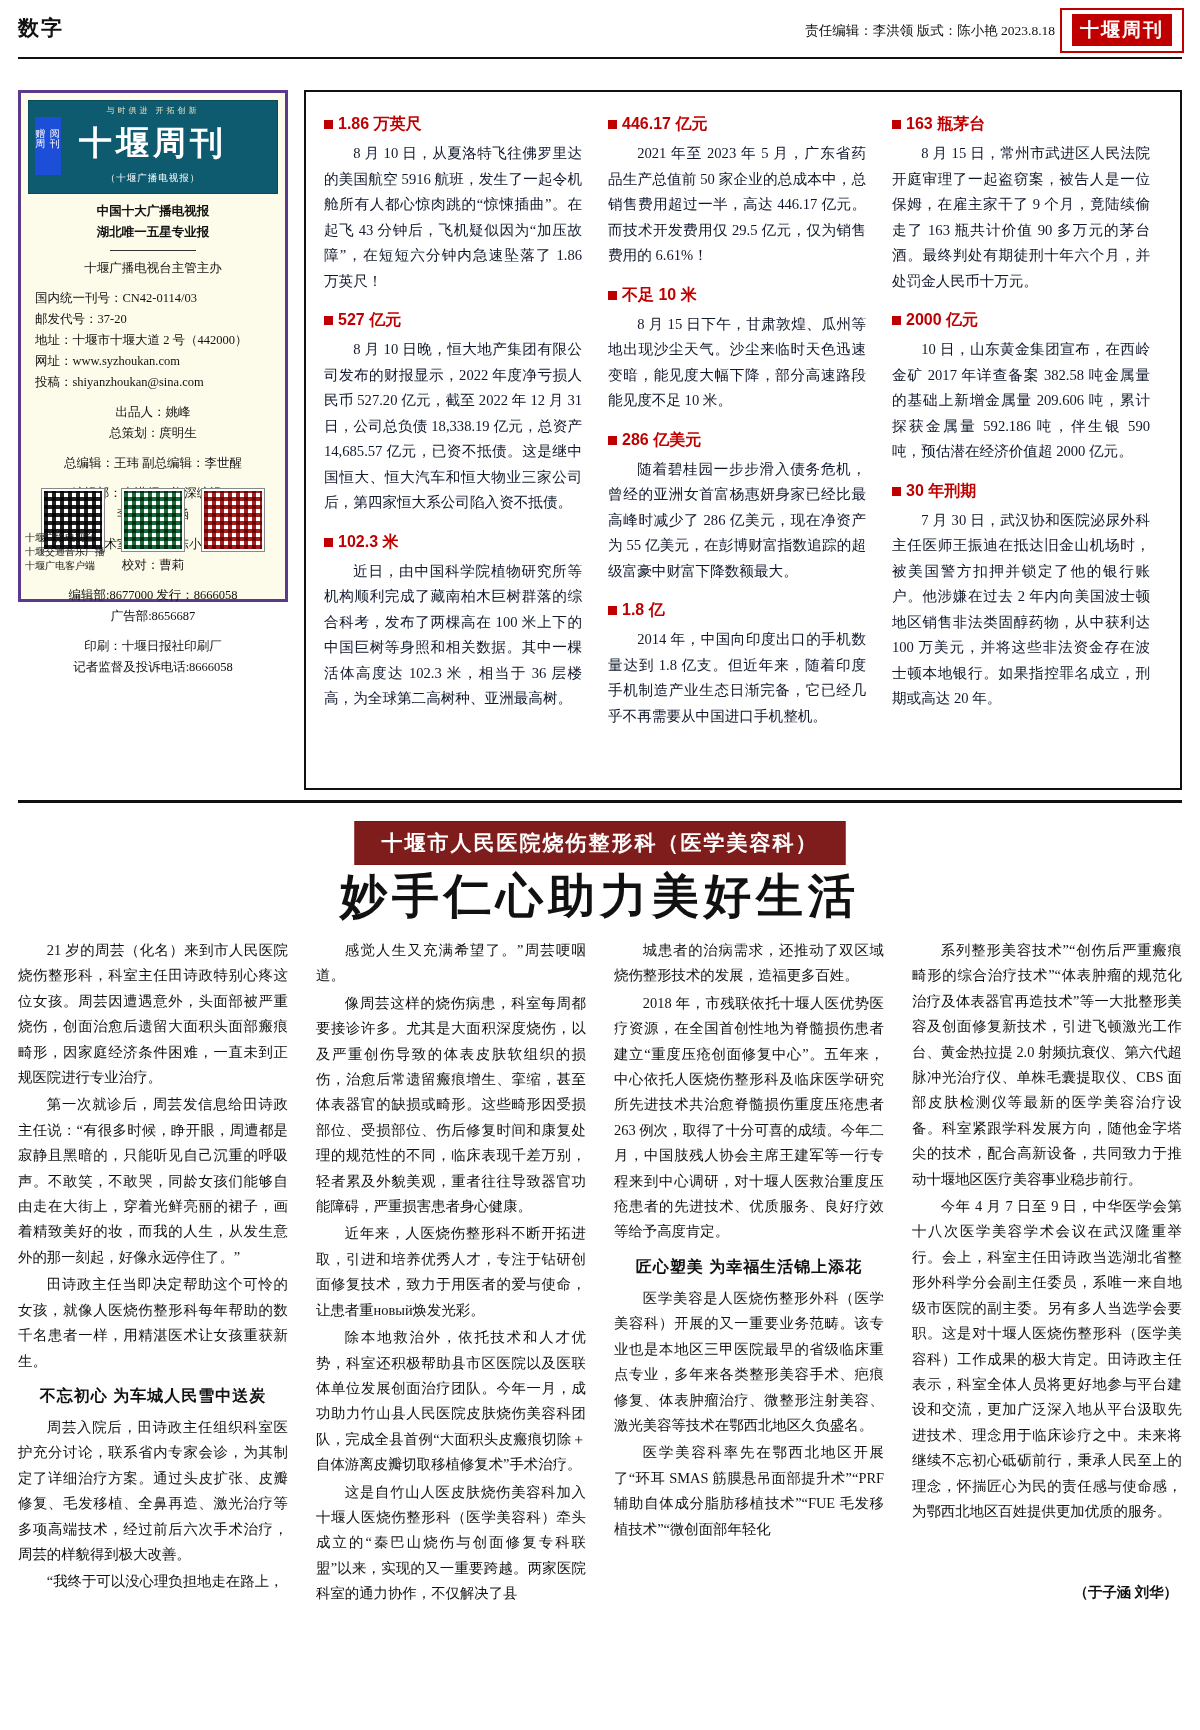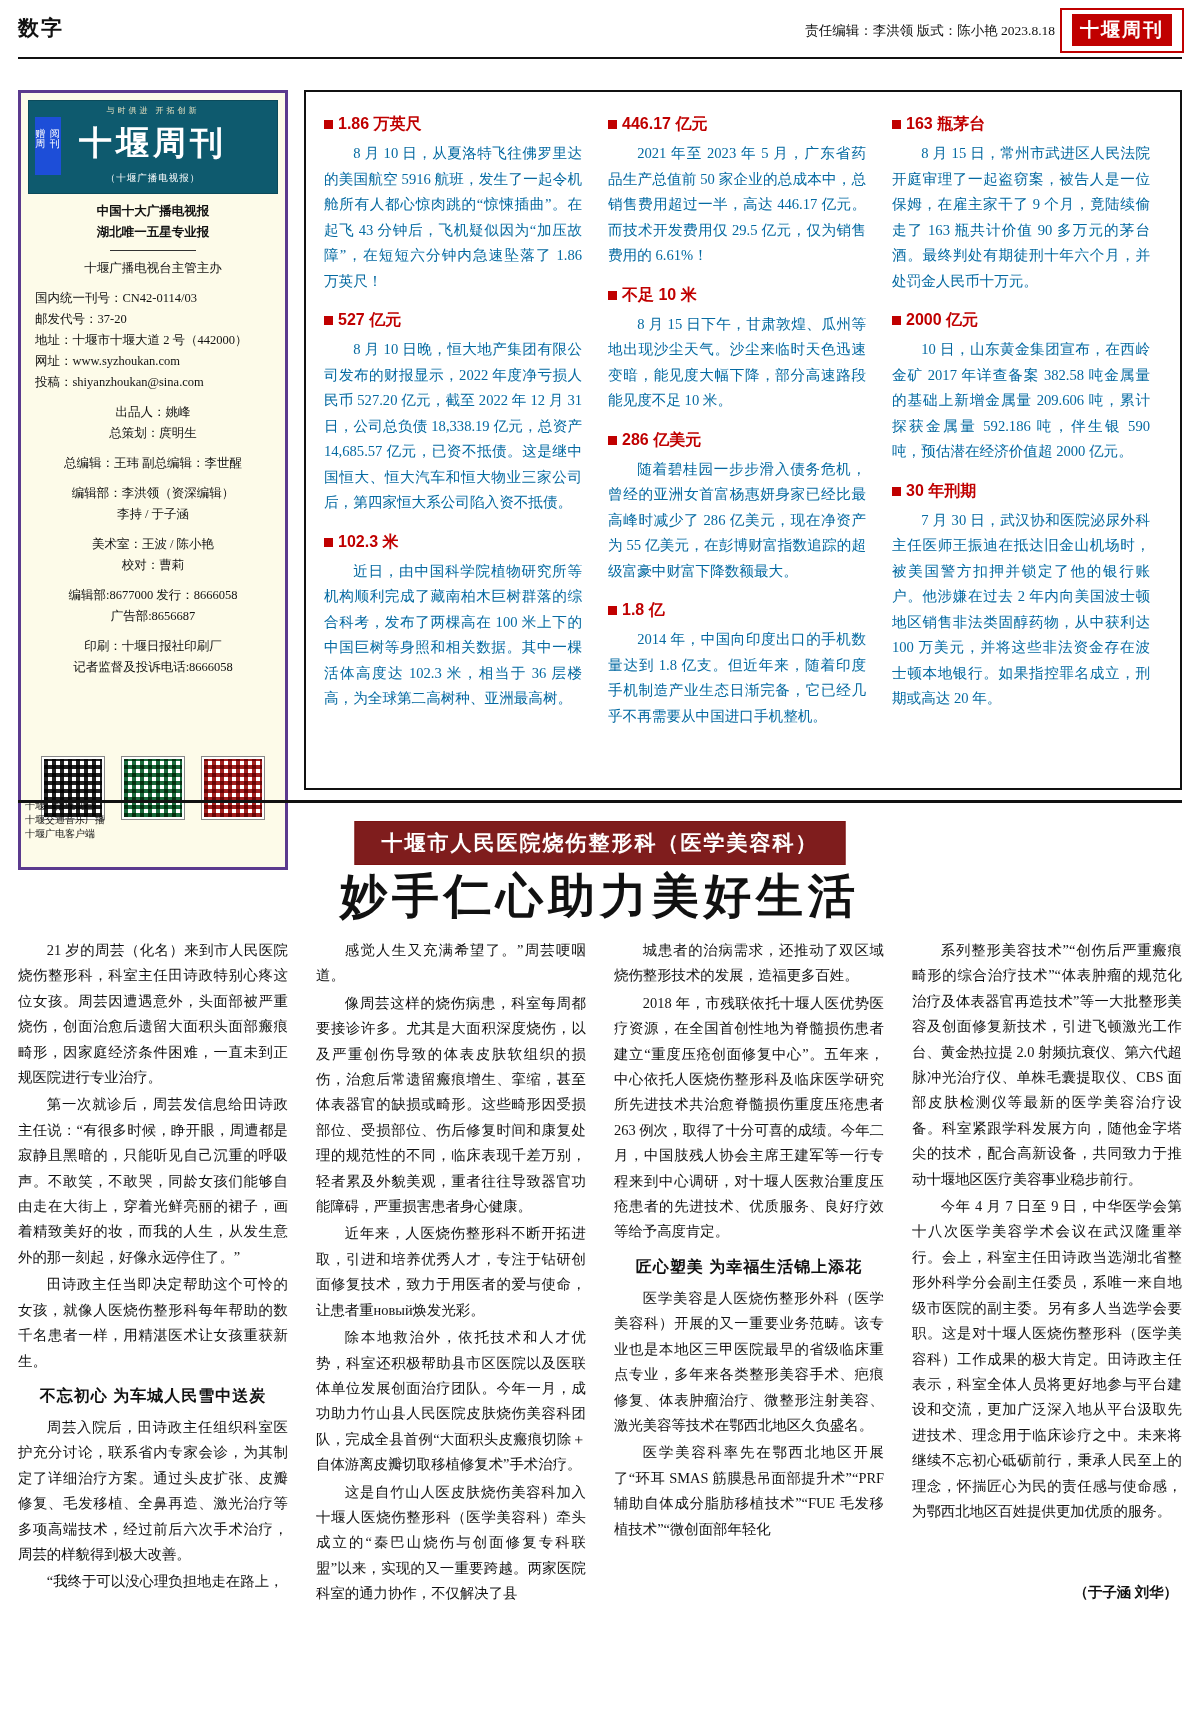--- a/index.html
+++ b/index.html
@@ -39,21 +39,21 @@
   .mast-rule{
     position:absolute;left:18px;top:57px;width:1164px;height:2px;background:#111;
   }
 
   
   .topblock{
     position:absolute;left:18px;top:90px;width:1164px;height:700px;
   }
   
   .colophon{
-    position:absolute;left:0;top:0;width:270px;height:780px;
+    position:absolute;left:0;top:0;width:270px;height:512px;
     border:3px solid #5b3a8e;
     background:#fdfbe9;
     box-sizing:border-box;
   }
   .col-head{
     margin:7px;height:92px;background:#0e5a6e;position:relative;
     border:1px solid #0b4a5b;
   }
   .col-head-top{
     position:absolute;top:4px;left:0;right:0;text-align:center;
@@ -118,21 +118,21 @@
   .nhead{
     font-family:"Liberation Sans","DejaVu Sans",sans-serif;
     font-weight:bold;font-size:16px;color:#c00000;
     margin:0 0 6px 0;display:flex;align-items:center;
   }
   .nhead .sq{
     display:inline-block;width:9px;height:9px;background:#c00000;margin-right:5px;
   }
   .nbody{
     font-size:14.6px;line-height:25.5px;text-align:justify;
-    text-indent:2em;margin:0 0 16px 0;color:#0369a1;
+    text-indent:2em;margin:0 0 16px 0;color:#0f172a;
   }
 
   
   .feature{
     position:absolute;left:18px;top:800px;width:1164px;height:912px;
     border-top:3px solid #111;
   }
   .f-banner{
     position:absolute;left:50%;transform:translateX(-50%);top:18px;
     background:#7f1d1d;color:#fff;

